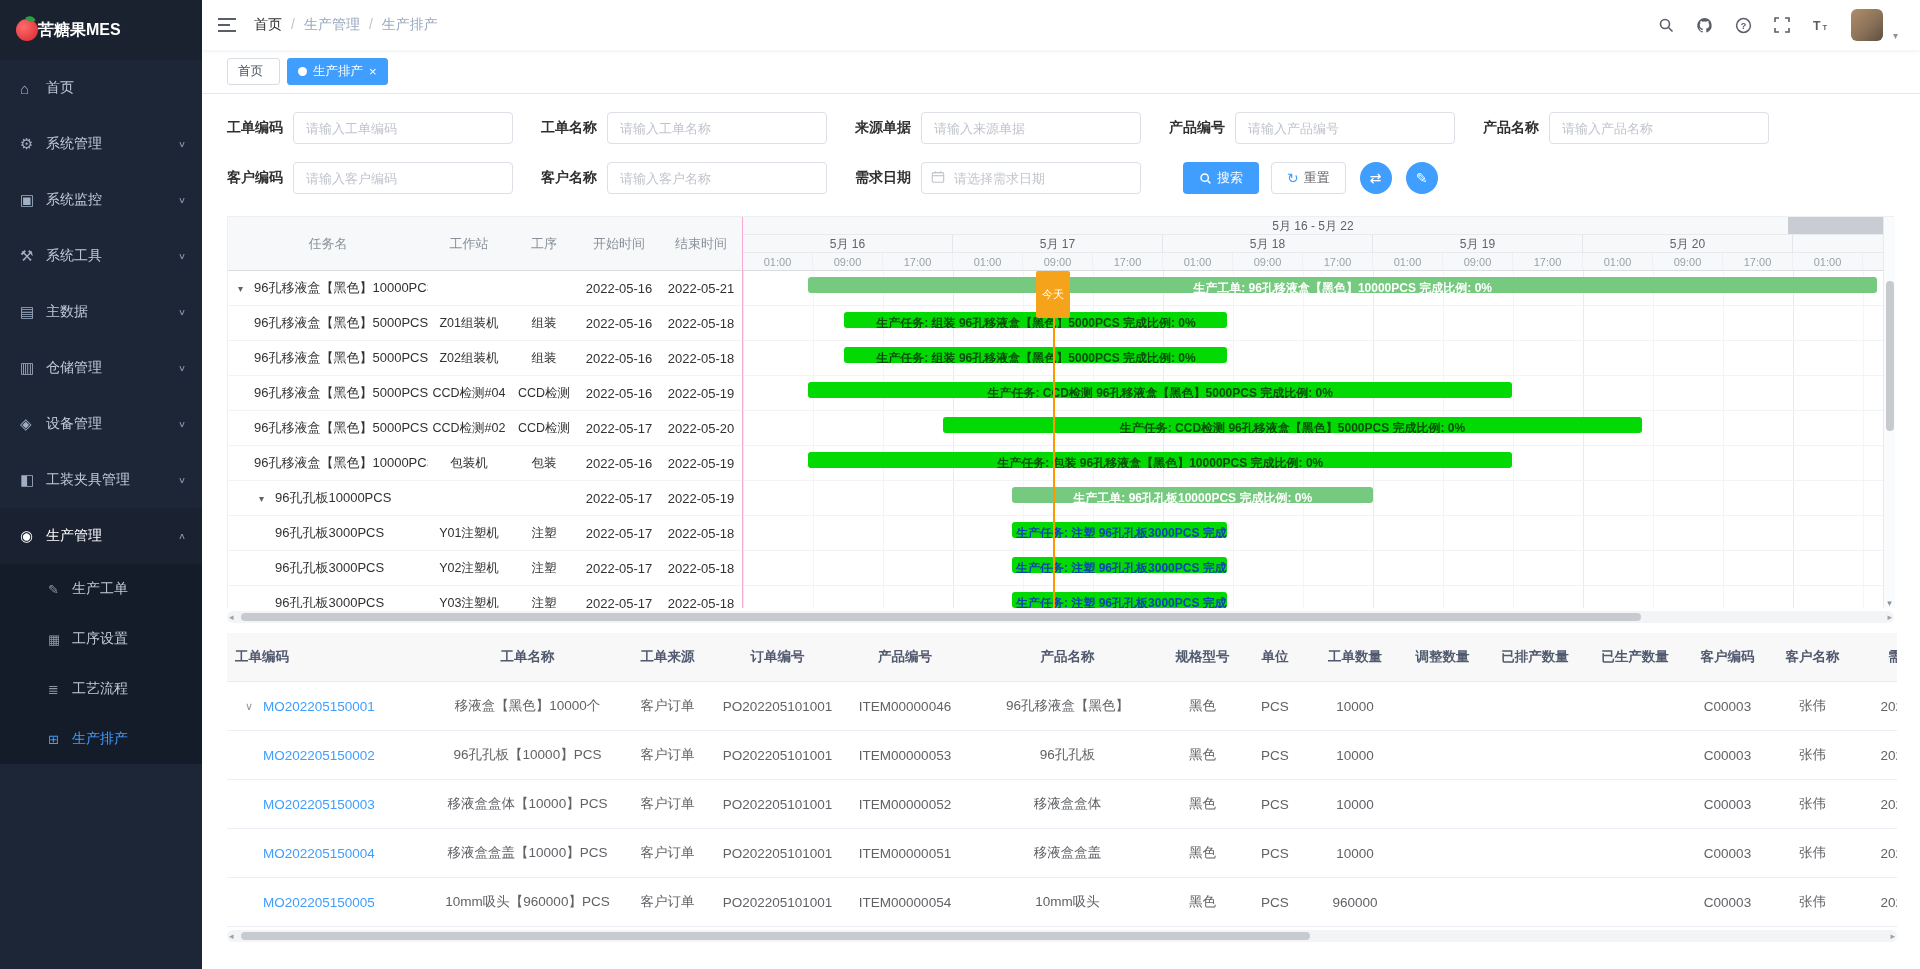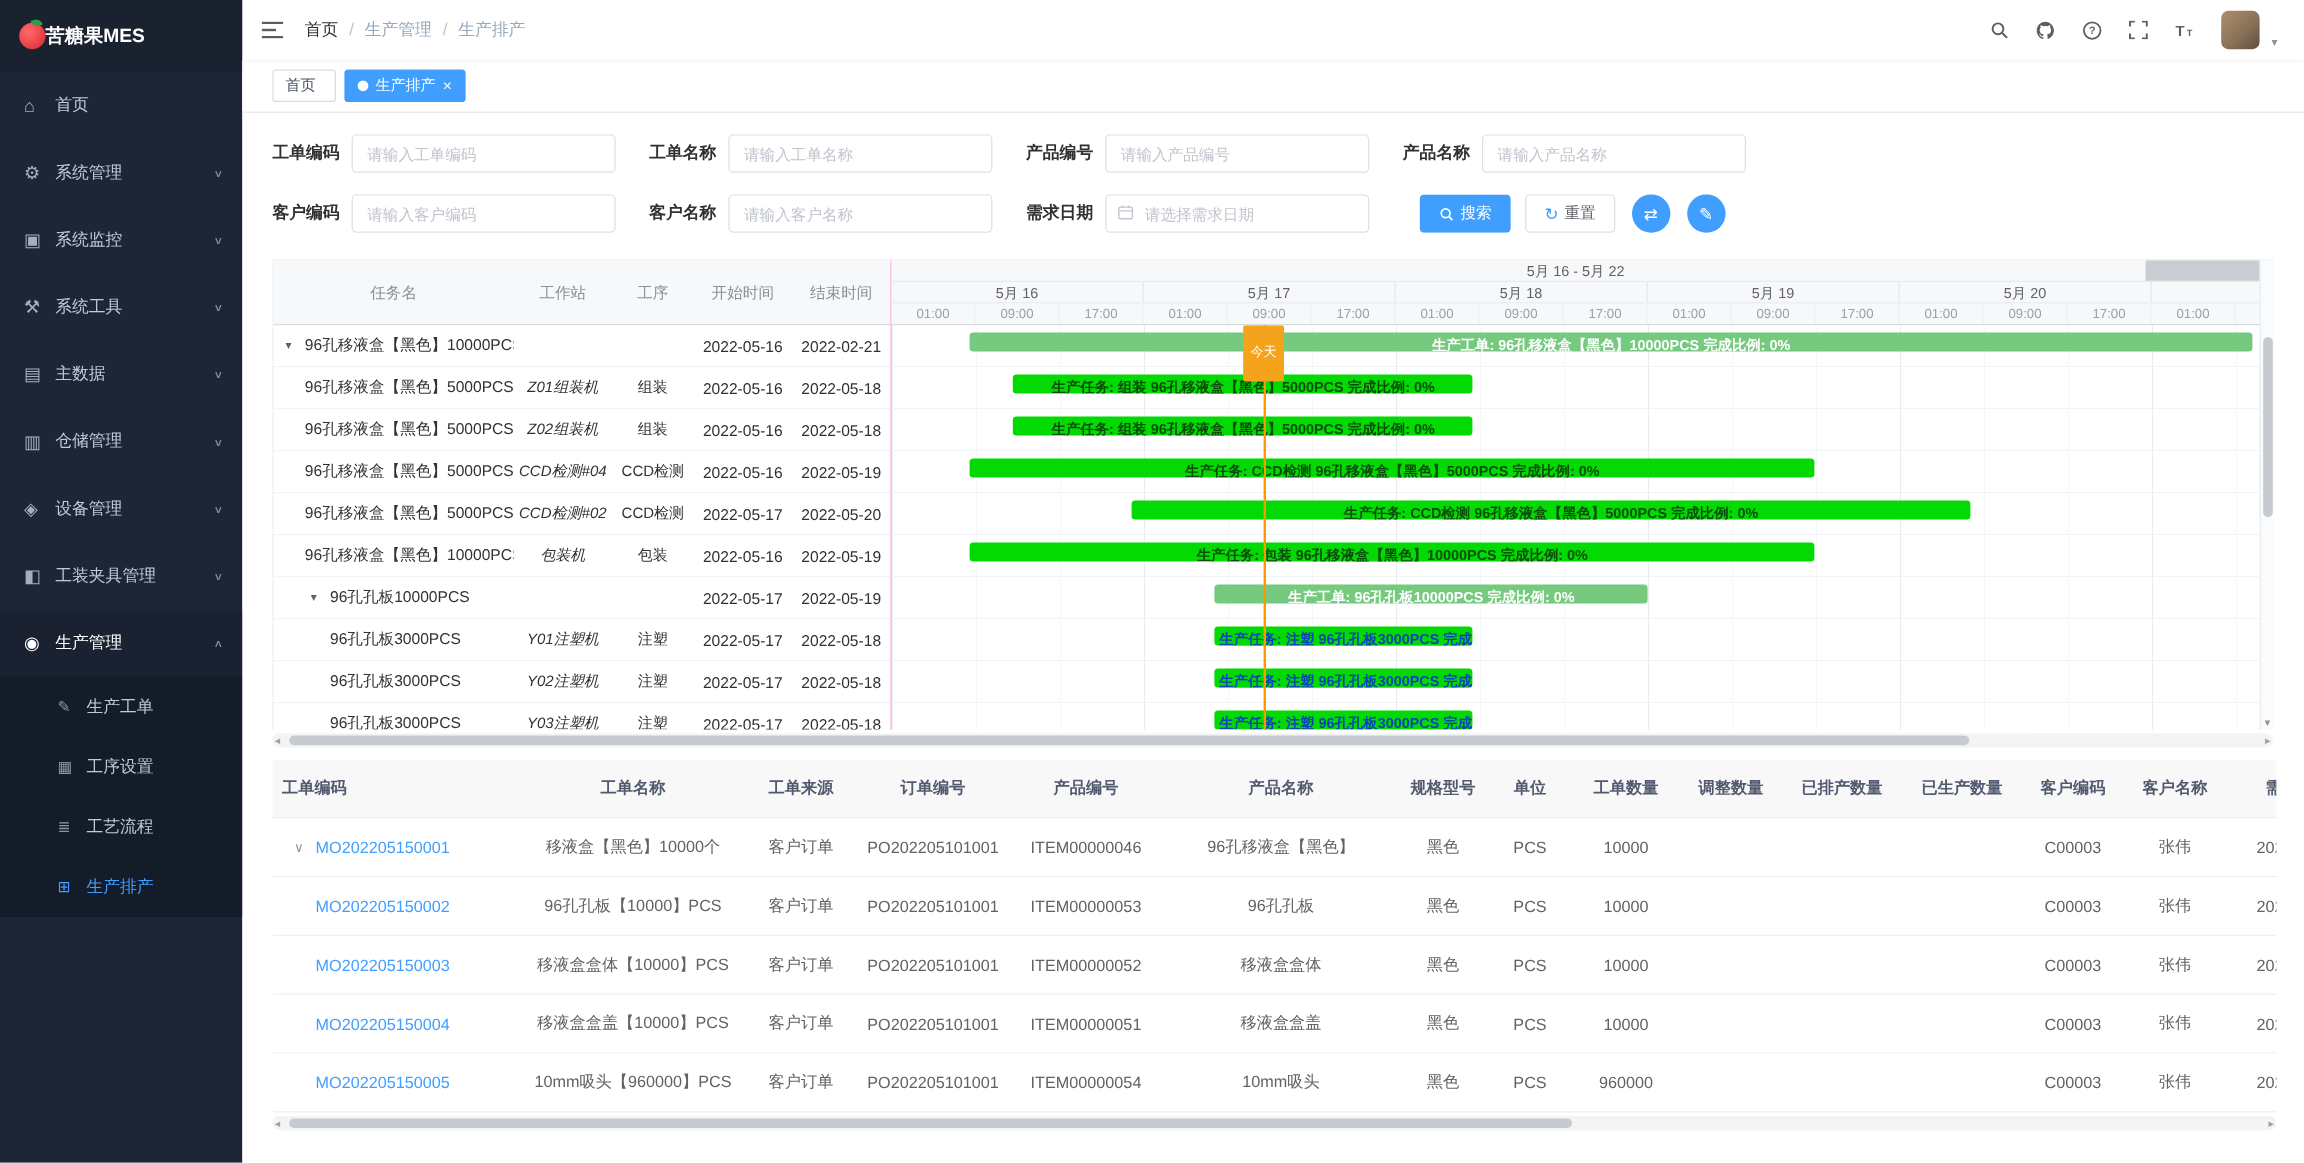--- a/index.html
+++ b/index.html
@@ -81,21 +81,21 @@
   .g-left-h div { text-align:center; }
   .gc-name { width:200px; } .gc-ws { width:82px; } .gc-proc { width:68px; }
   .gc-start { width:82px; } .gc-end { width:82px; }
   .g-left-b { height:337px; overflow:hidden; }
   .l-row { height:35px; display:flex; align-items:center; font-size:13px; color:#303133;
     border-bottom:1px solid #f2f3f6; cursor:pointer; }
   .l-name { width:200px; display:flex; align-items:center; white-space:nowrap; overflow:hidden; }
   .l-name.lvA { padding-left:10px; }
   .l-name.lvB { padding-left:31px; }
   .l-caret { display:inline-block; width:16px; flex:none; font-size:10px; color:#606266; }
-  .l-ws { width:82px; text-align:center; white-space:nowrap; overflow:hidden; font-size:12.5px;font-style:italic; }
+  .l-ws { width:82px; text-align:center; white-space:nowrap; overflow:hidden; font-size:12.5px; }
   .l-proc { width:68px; text-align:center; white-space:nowrap; overflow:hidden; font-size:12.5px; }
   .l-st,.l-en { width:82px; text-align:center; font-size:13px; color:#303133; }
 
   .g-right { width:1141px; flex:none; border-left:1px solid #f9a8d4; position:relative; }
   .tl-h1 { height:18px; line-height:18px; text-align:center; font-size:12px; color:#606266;
     background:#f7f8fa; border-bottom:1px solid #e7eaee; position:relative; }
   .tl-wk { position:absolute; right:0; top:0; width:95px; height:17px; background:#c9cdd3; }
   .tl-h2 { height:18px; display:flex; background:#f7f8fa; border-bottom:1px solid #e7eaee; }
   .tl-day { width:210px; flex:none; text-align:center; font-size:12px; color:#606266;
     line-height:18px; border-right:1px solid #e4e7ea; }
@@ -306,20 +306,24 @@
           <div class="fgroup">
             <span class="flabel">工单编码</span>
             <input class="ftext" type="text" placeholder="请输入工单编码" style="">
           </div>
 
           <div class="fgroup">
             <span class="flabel">工单名称</span>
             <input class="ftext" type="text" placeholder="请输入工单名称" style="">
           </div>
 
+          <div class="fgroup">
+            <span class="flabel">来源单据</span>
+            <input class="ftext" type="text" placeholder="请输入来源单据" style="">
+          </div>
 
           <div class="fgroup">
             <span class="flabel">产品编号</span>
             <input class="ftext" type="text" placeholder="请输入产品编号" style="">
           </div>
 
           <div class="fgroup">
             <span class="flabel">产品名称</span>
             <input class="ftext" type="text" placeholder="请输入产品名称" style="">
           </div>
@@ -384,21 +388,21 @@
           <div class="g-left-b">
 
               <div class="l-row">
                 <div class="l-name lvA">
                   <span class="l-caret">▾</span>
                   <span>96孔移液盒【黑色】10000PCS</span>
                 </div>
                 <div class="l-ws"></div>
                 <div class="l-proc"></div>
                 <div class="l-st">2022-05-16</div>
-                <div class="l-en">2022-02-21</div>
+                <div class="l-en">2022-05-21</div>
               </div>
 
               <div class="l-row">
                 <div class="l-name lvA">
                   <span class="l-caret"></span>
                   <span>96孔移液盒【黑色】5000PCS</span>
                 </div>
                 <div class="l-ws">Z01组装机</div>
                 <div class="l-proc">组装</div>
                 <div class="l-st">2022-05-16</div>

